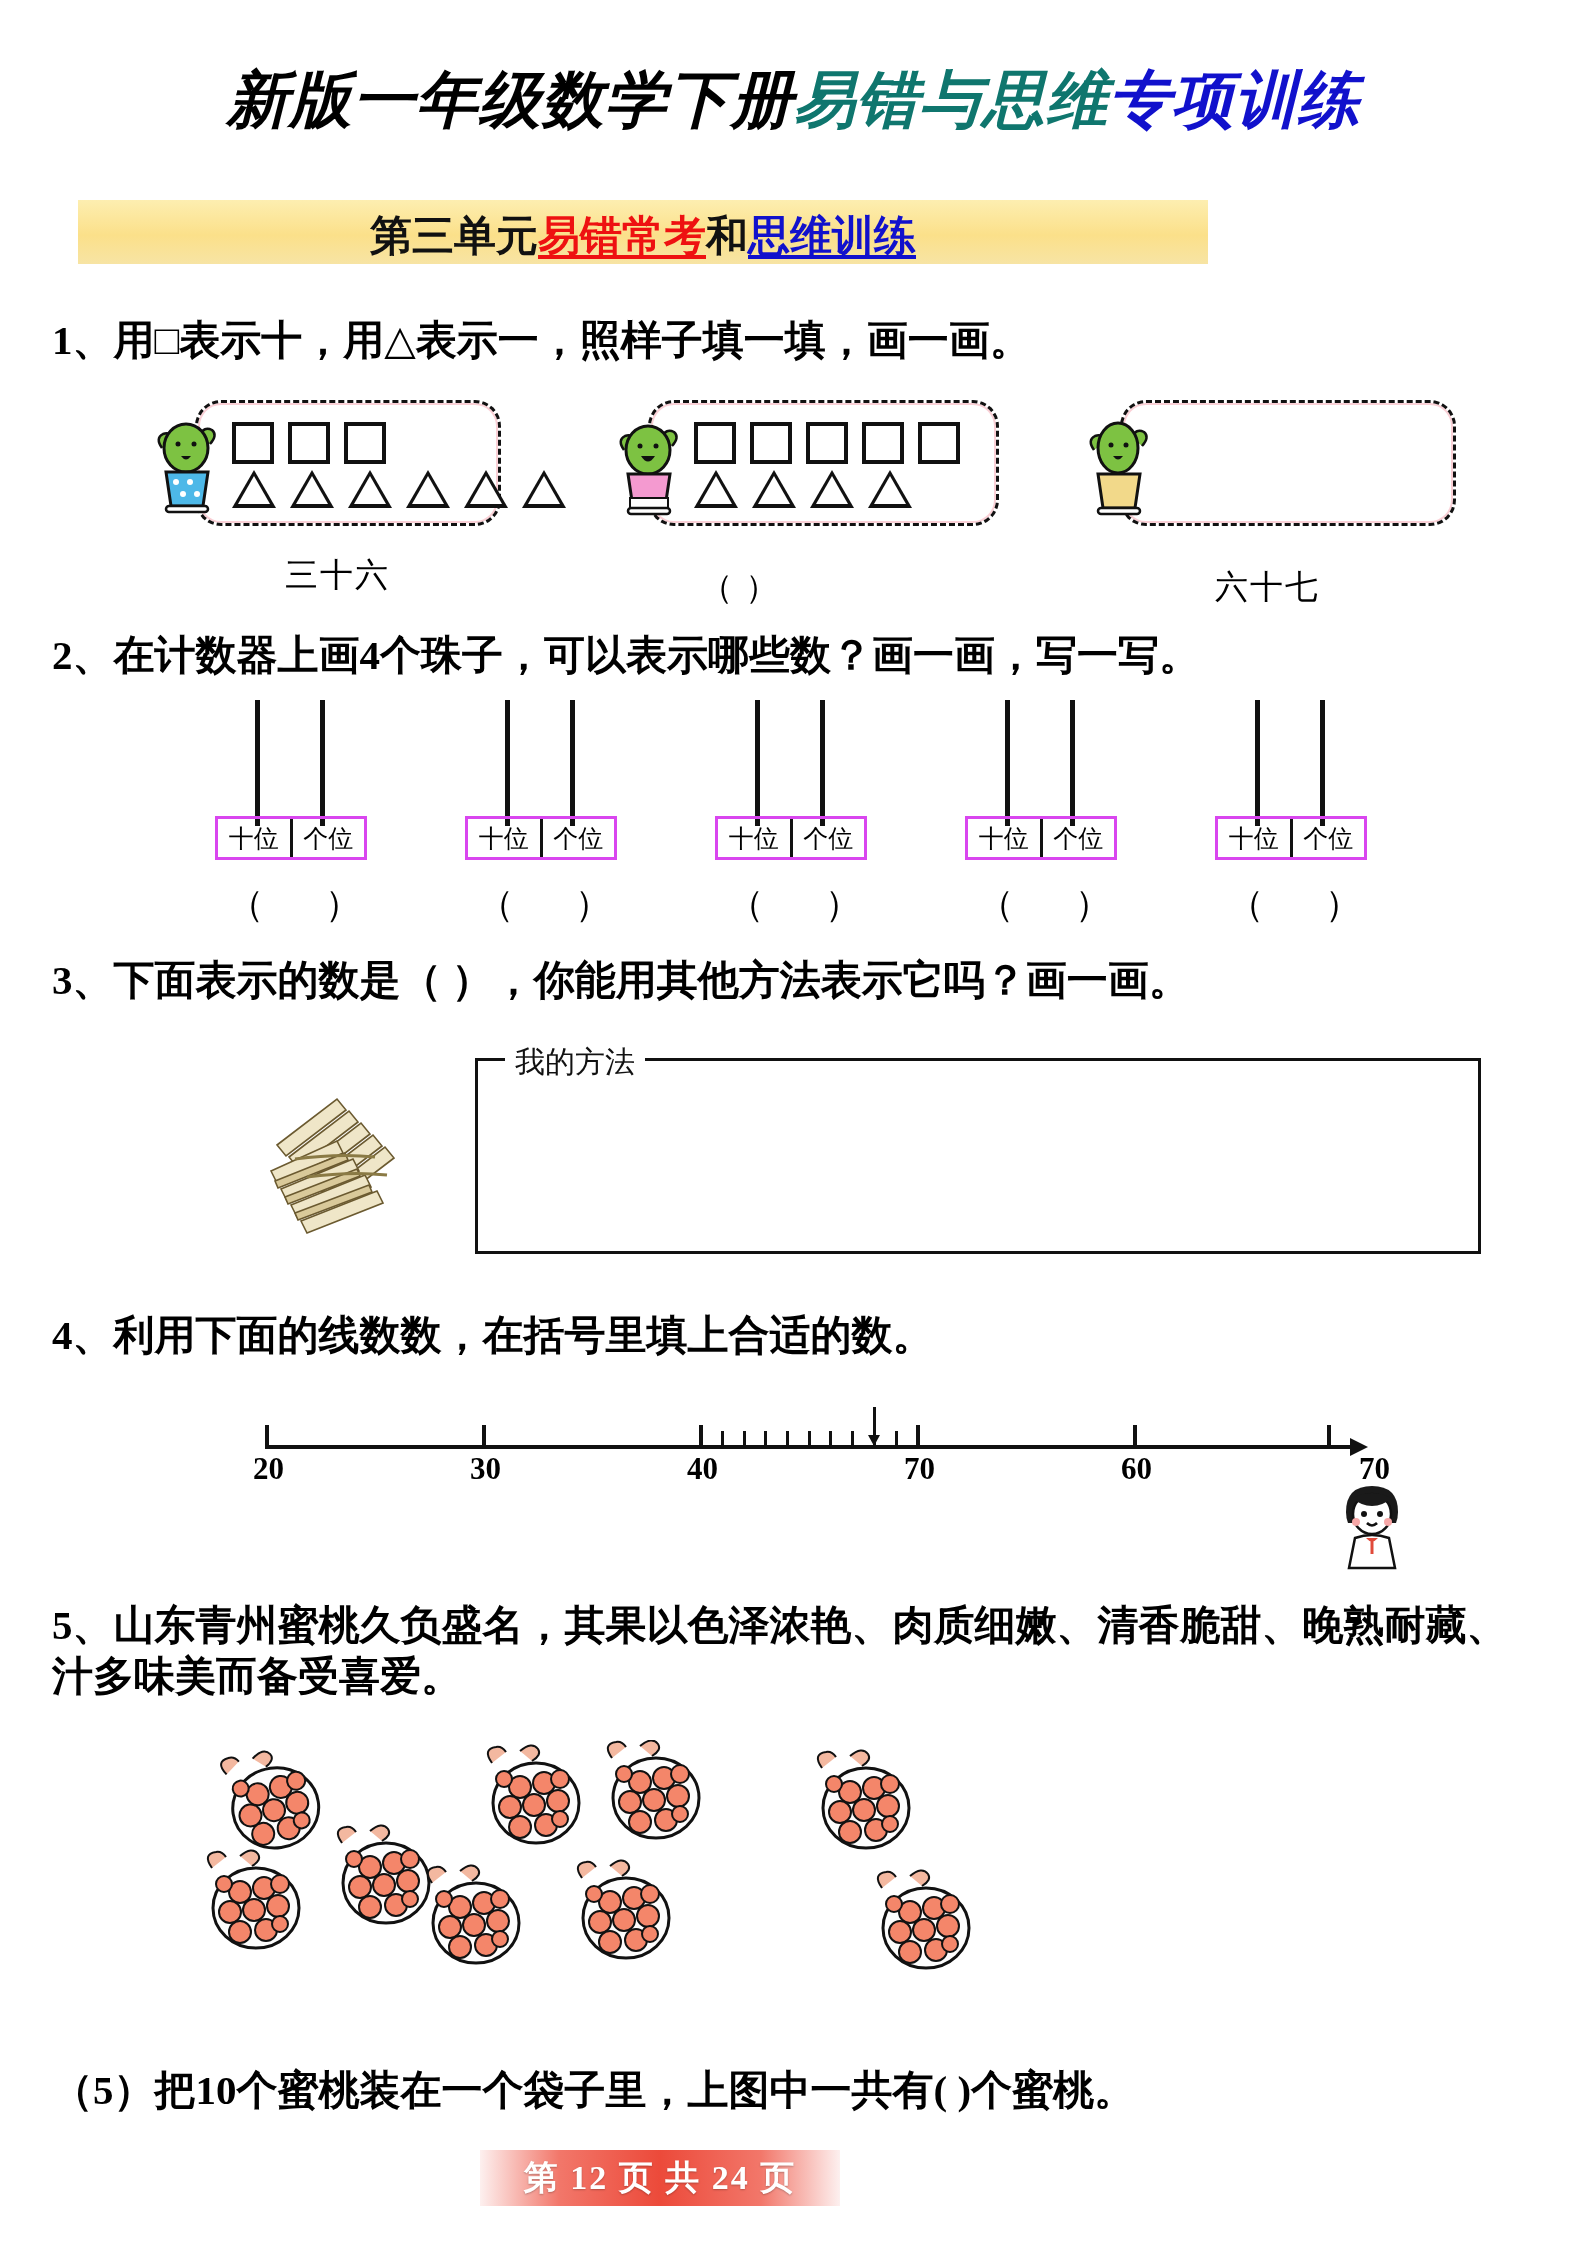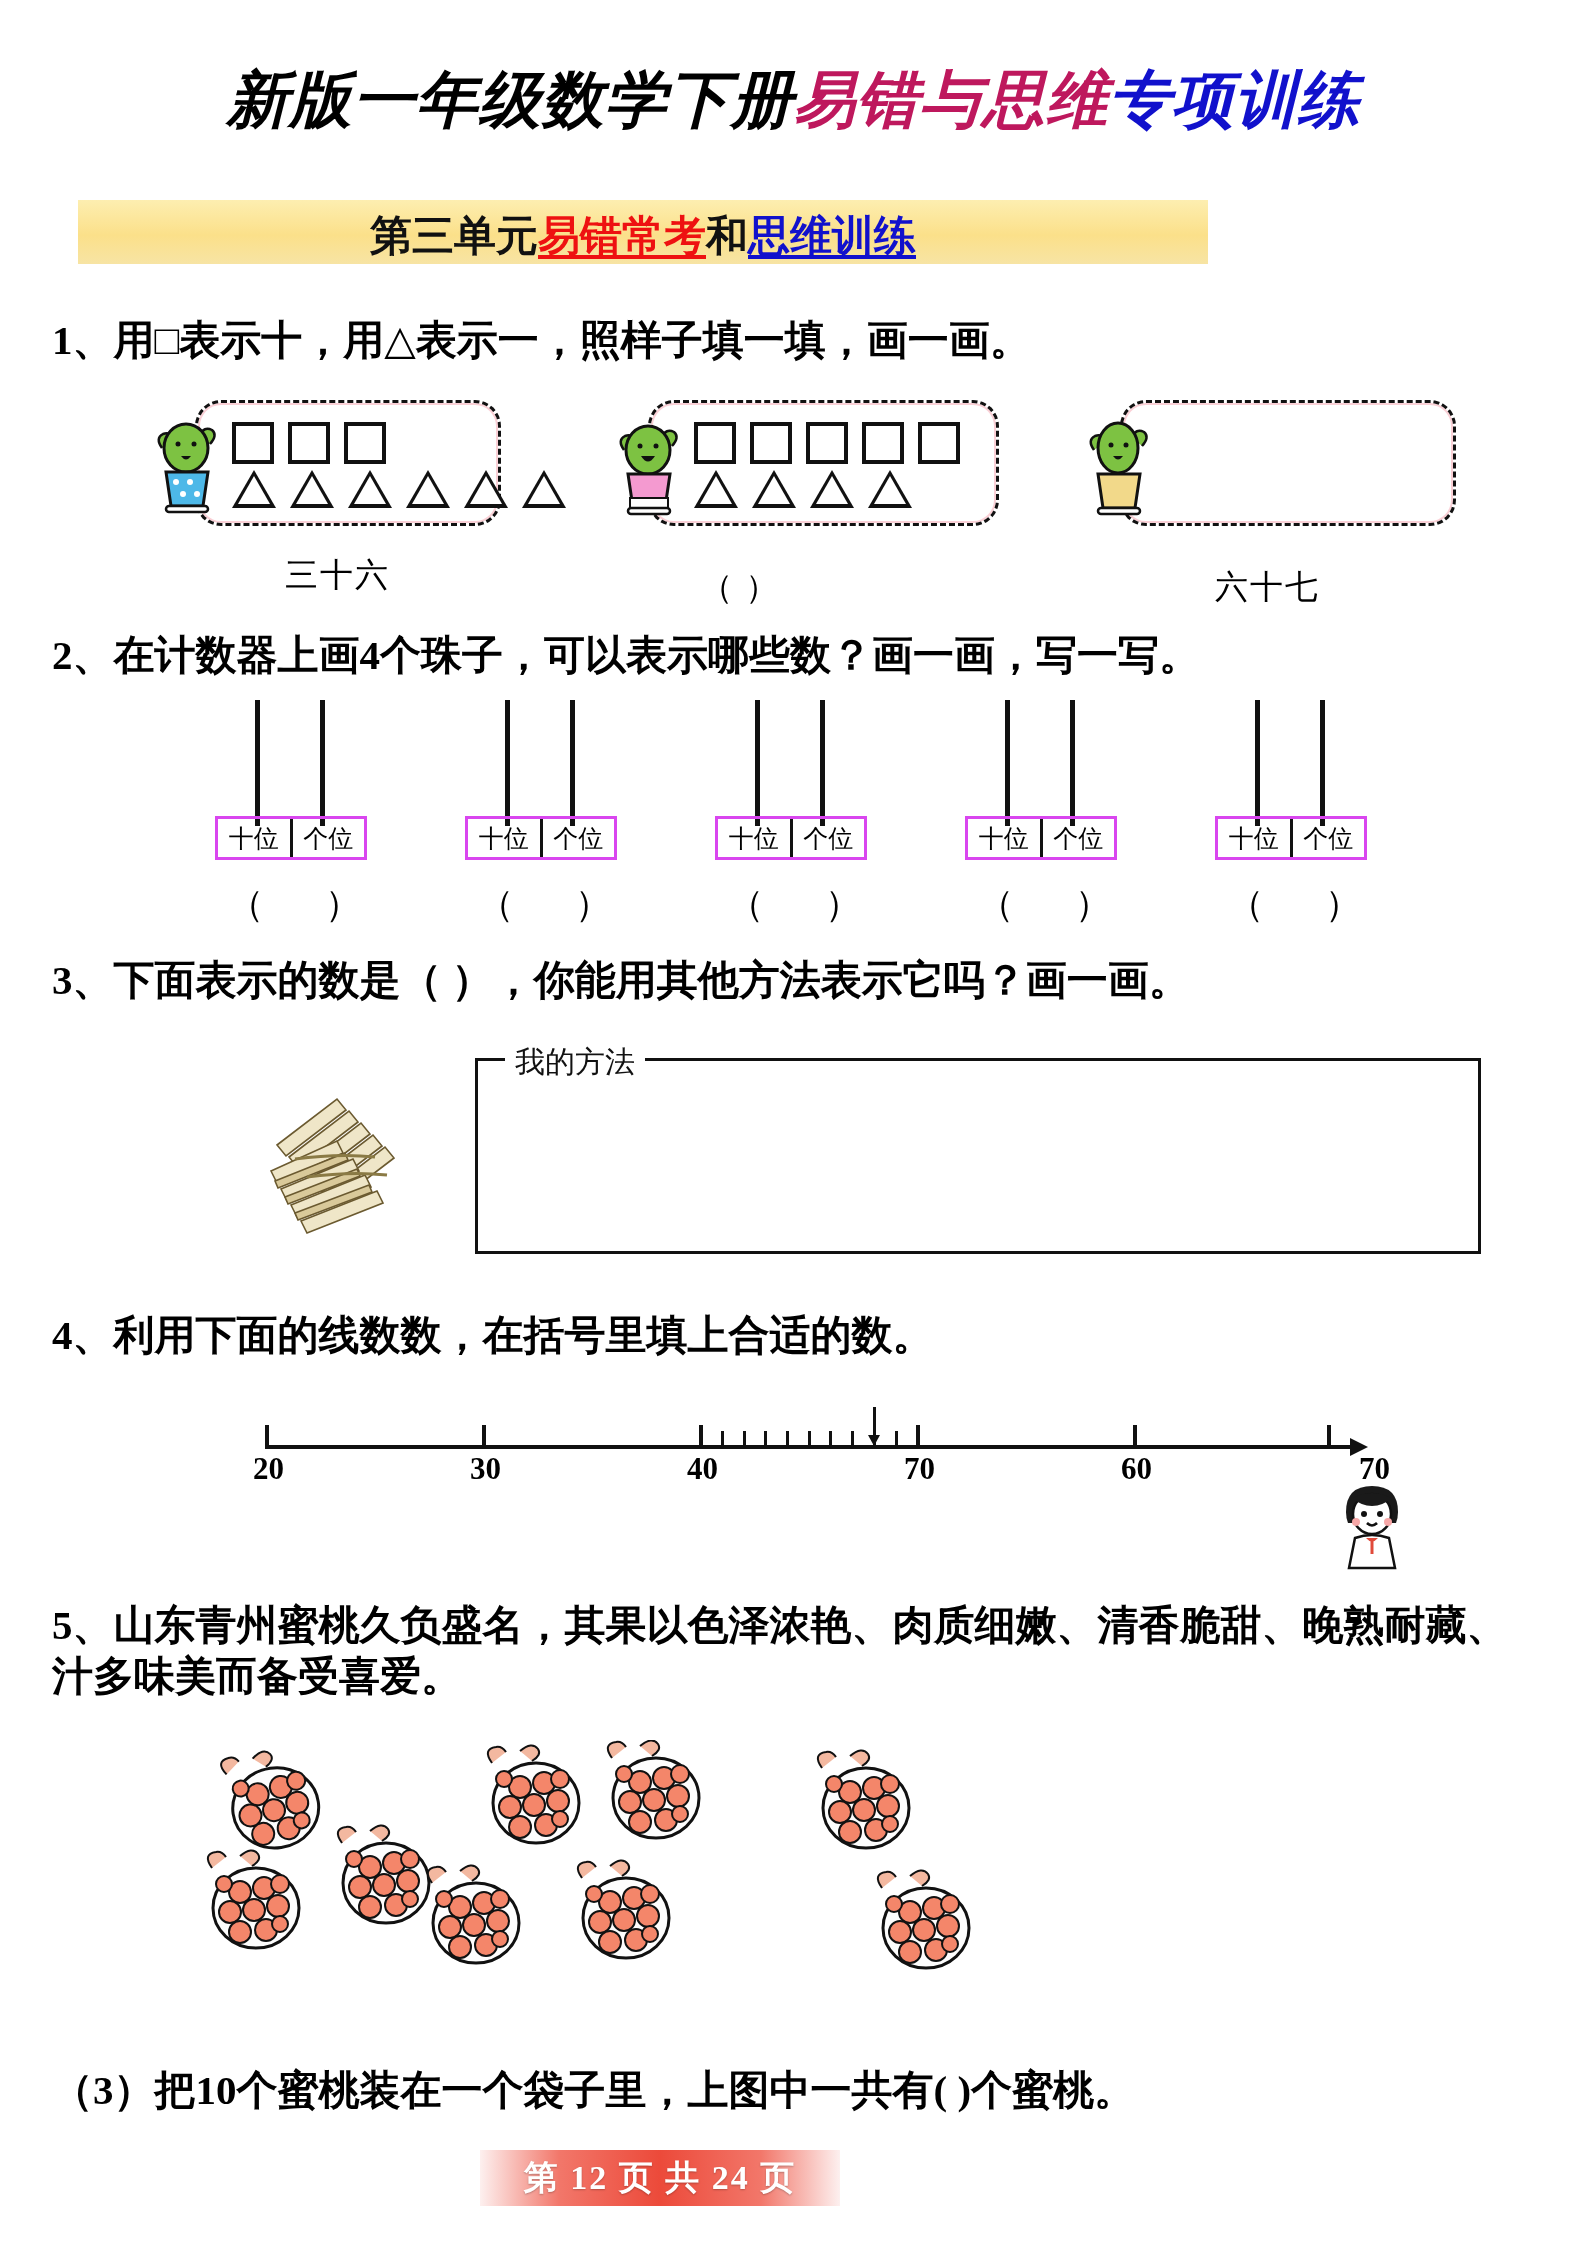--- a/index.html
+++ b/index.html
@@ -11,21 +11,21 @@
   .page{position:relative;width:1587px;height:2243px;}
 
   
   .title{
     position:absolute;left:0;top:58px;width:1587px;text-align:center;
     font-family:"DejaVu Sans","Liberation Sans",sans-serif;
     font-weight:bold;font-size:62px;letter-spacing:1px;white-space:nowrap;
     font-style:italic;
   }
   .title .blk{color:#000;}
-  .title .red{color:#be185d;font-family:Liberation Serif, serif;}
+  .title .red{color:#0f766e;font-family:Liberation Serif, serif;}
   .title .blu{color:#1111cc;}
 
   .subbar{
     position:absolute;left:78px;top:200px;width:1130px;height:64px;
     background:linear-gradient(180deg,#fdeeb0 0%,#fbe08a 55%,#f7e4a4 100%);
   }
   .subbar-inner{
     position:absolute;left:0;top:0;width:1130px;height:72px;
     display:flex;align-items:center;justify-content:center;
     font-family:"DejaVu Sans","Liberation Sans",sans-serif;
@@ -370,17 +370,17 @@
     <use href="#bag" x="140" y="85"></use>
     <use href="#bag" x="10" y="110"></use>
     <use href="#bag" x="290" y="5"></use>
     <use href="#bag" x="230" y="125"></use>
     <use href="#bag" x="410" y="0"></use>
     <use href="#bag" x="380" y="120"></use>
     <use href="#bag" x="620" y="10"></use>
     <use href="#bag" x="680" y="130"></use>
   </svg>
 
-  <div class="qline wrap" style="top:2065px;">（3）把10个蜜桃装在一个袋子里，上图中一共有(        )个蜜桃。</div>
+  <div class="qline wrap" style="top:2065px;">（5）把10个蜜桃装在一个袋子里，上图中一共有(        )个蜜桃。</div>
 
   <div class="footer">第 12 页 共 24 页</div>
 
 </div>
 
 </body></html>

